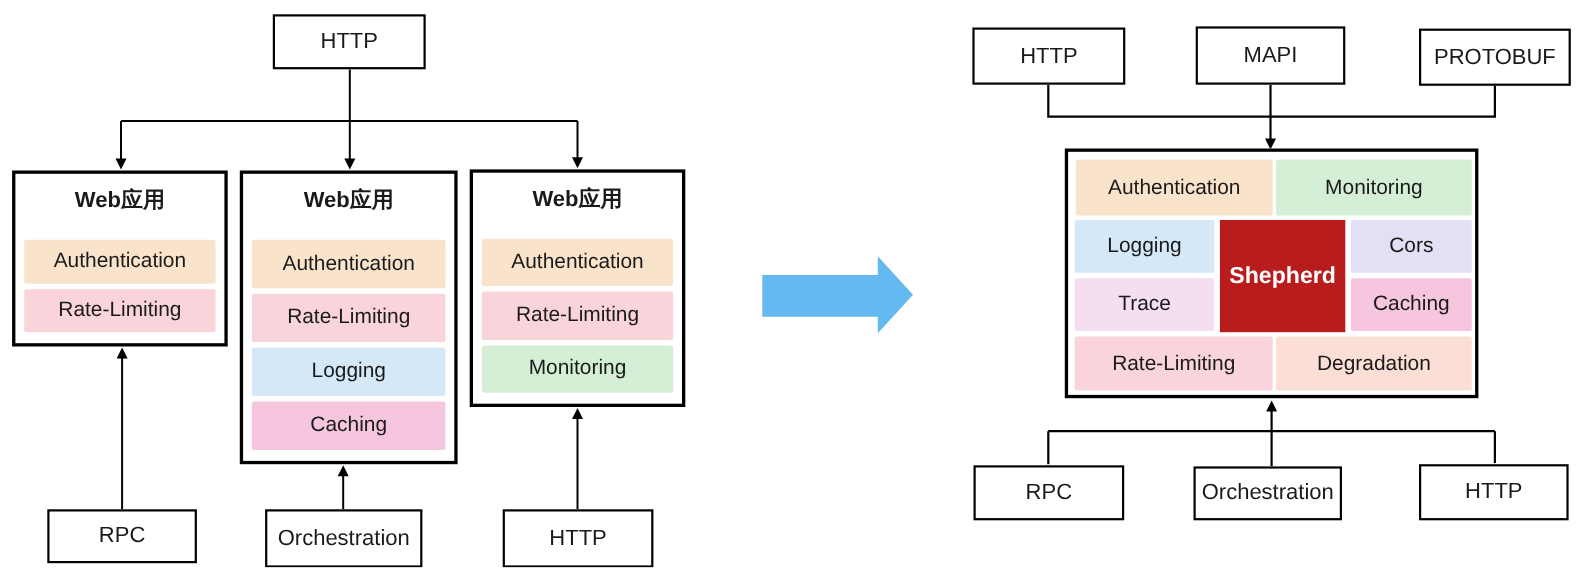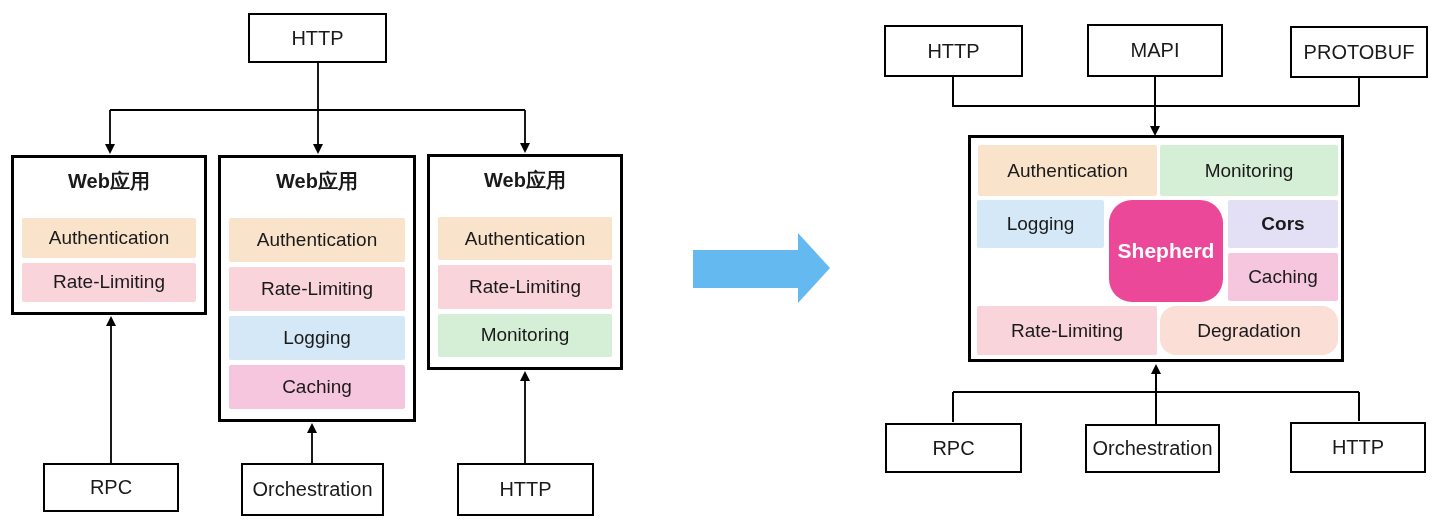--- a/index.html
+++ b/index.html
@@ -128,25 +128,26 @@
     <span>PROTOBUF</span>
   </div>
   <div class="node" style="left:1087px;top:24px;width:136px;height:53px;">
     <span>MAPI</span>
   </div>
 
   <div class="gw-box" style="left:968px;top:135px;width:376px;height:227px;">
     <div class="gw-cell" style="left: 7px; top: 7px; width: 179px; height: 51px; background: rgb(250, 227, 203);">Authentication</div>
     <div class="gw-cell" style="left: 189px; top: 7px; width: 178px; height: 51px; background: rgb(213, 239, 214);">Monitoring</div>
     <div class="gw-cell" style="left: 6px; top: 62px; width: 127px; height: 48px; background: rgb(212, 232, 248);">Logging</div>
-    <div class="gw-core" style="left: 138px; top: 62px; width: 114px; height: 102px; background: #ec4899; border-radius: 23px;">Shepherd</div>
-    <div class="gw-cell" style="left: 257px; top: 62px; width: 110px; height: 48px; background: rgb(227, 223, 244); font-weight: bold;">Cors</div>
+    <div class="gw-core" style="left: 138px; top: 62px; width: 114px; height: 102px; background: #b91c1c;">Shepherd</div>
+    <div class="gw-cell" style="left: 257px; top: 62px; width: 110px; height: 48px; background: rgb(227, 223, 244);">Cors</div>
+    <div class="gw-cell" style="left: 6px; top: 115px; width: 127px; height: 48px; background: rgb(244, 222, 240);">Trace</div>
     <div class="gw-cell" style="left: 257px; top: 115px; width: 110px; height: 48px; background: rgb(246, 198, 223);">Caching</div>
     <div class="gw-cell" style="left: 6px; top: 168px; width: 180px; height: 49px; background: rgb(249, 212, 219);">Rate-Limiting</div>
-    <div class="gw-cell" style="left: 189px; top: 168px; width: 178px; height: 49px; background: rgb(251, 222, 214); border-radius: 16px;">Degradation</div>
+    <div class="gw-cell" style="left: 189px; top: 168px; width: 178px; height: 49px; background: rgb(251, 222, 214);">Degradation</div>
   </div>
 
   <div class="node" style="left:885px;top:423px;width:137px;height:50px;">
     <span>RPC</span>
   </div>
   <div class="node" style="left:1085px;top:424px;width:135px;height:49px;">
     <span>Orchestration</span>
   </div>
   <div class="node" style="left:1290px;top:422px;width:136px;height:51px;">
     <span>HTTP</span>

